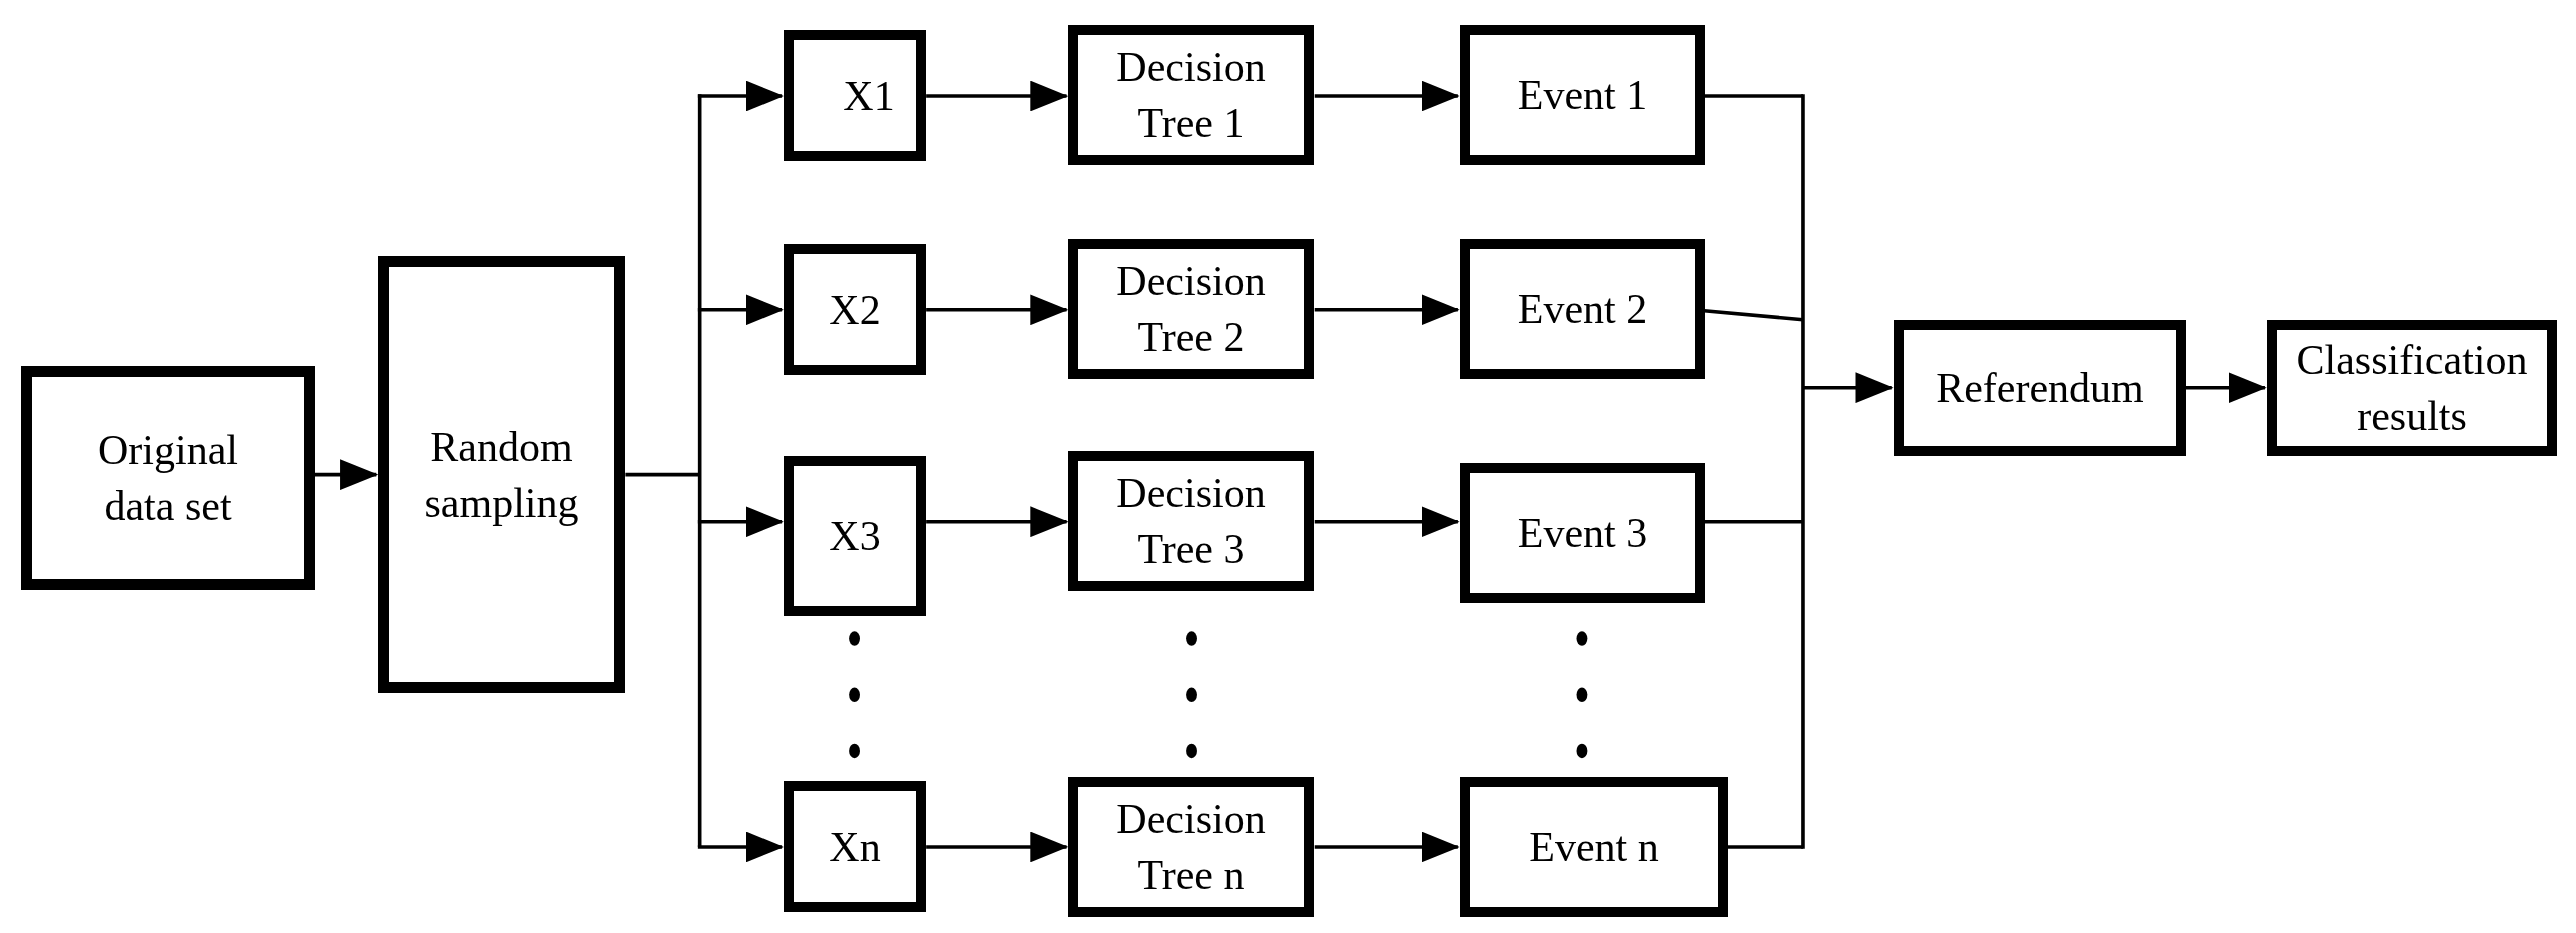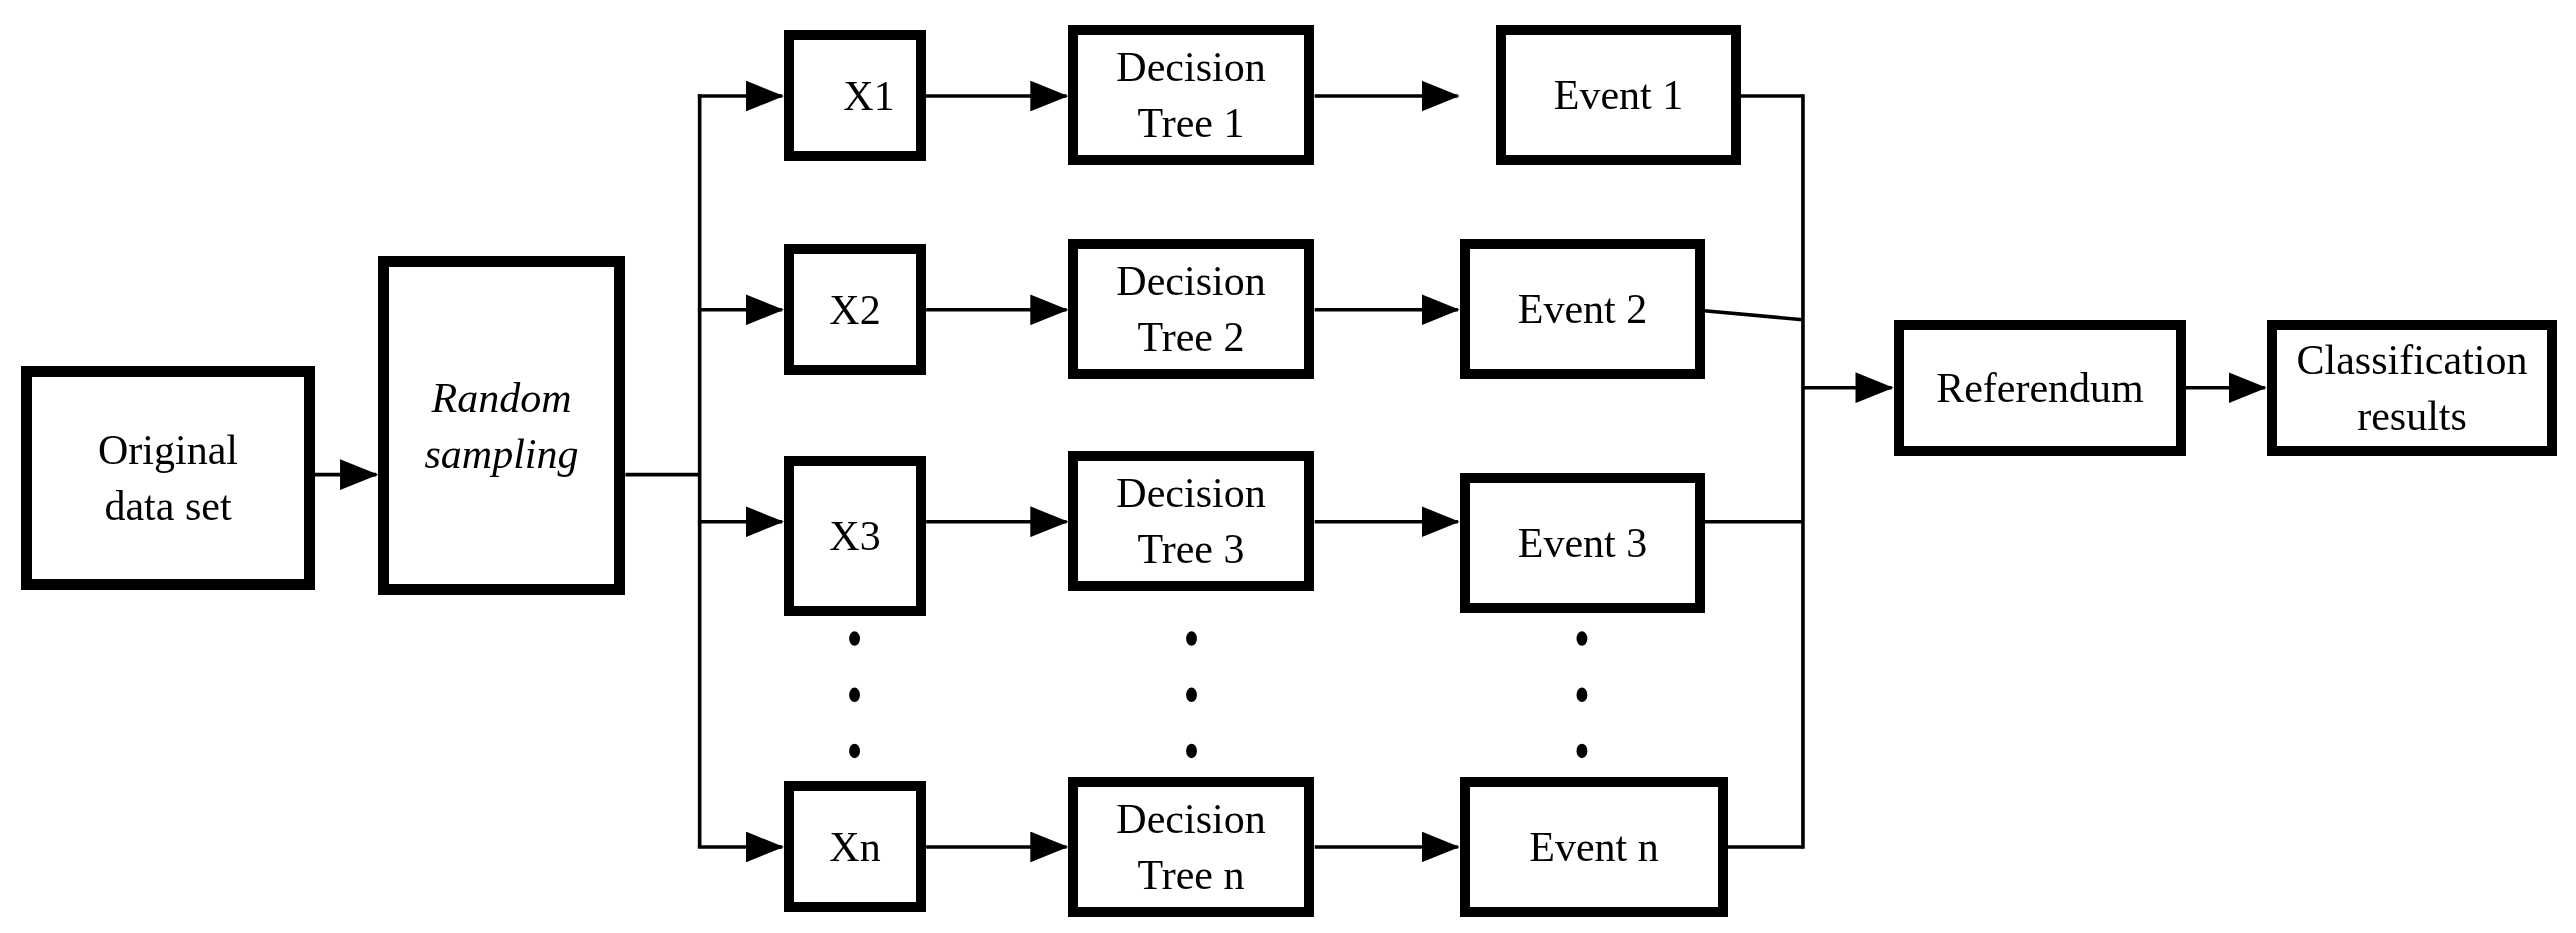--- a/index.html
+++ b/index.html
@@ -28,38 +28,38 @@
     justify-content: center;
     text-align: center;
     font-size: 42px;
     line-height: 56px;
     white-space: nowrap;
   }
   .thick { border-width: 11.8px; }
 
   
   .n-original  { left: 21px;   top: 366px; width: 294px; height: 224px; }
-  .n-sampling  { left: 378px;  top: 256px; width: 247px; height: 339px; font-style: italic; }
+  .n-sampling  { left: 378px;  top: 256px; width: 247px; height: 437px; }
 
   
   .n-x1 { left: 784px; top: 30px;  width: 142px; height: 131px; padding-left: 28px; }
   .n-x2 { left: 784px; top: 244px; width: 142px; height: 131px; }
   .n-x3 { left: 784px; top: 456px; width: 142px; height: 160px; }
   .n-xn { left: 784px; top: 781px; width: 142px; height: 131px; }
 
   
   .n-tree1 { left: 1068px; top: 25px;  width: 246px; height: 140px; }
   .n-tree2 { left: 1068px; top: 239px; width: 246px; height: 140px; }
   .n-tree3 { left: 1068px; top: 451px; width: 246px; height: 140px; }
   .n-treen { left: 1068px; top: 777px; width: 246px; height: 140px; }
 
   
-  .n-event1 { left: 1460px; top: 25px;  width: 245px; height: 140px; margin-left: 36px; }
+  .n-event1 { left: 1460px; top: 25px;  width: 245px; height: 140px; }
   .n-event2 { left: 1460px; top: 239px; width: 245px; height: 140px; }
-  .n-event3 { left: 1460px; top: 473px; width: 245px; height: 140px; }
+  .n-event3 { left: 1460px; top: 463px; width: 245px; height: 140px; }
   .n-eventn { left: 1460px; top: 777px; width: 268px; height: 140px; }
 
   
   .n-referendum { left: 1894px; top: 320px; width: 292px; height: 136px; }
   .n-results    { left: 2267px; top: 320px; width: 290px; height: 136px; }
 </style>
 </head>
 <body>
 
 <div class="stage">

